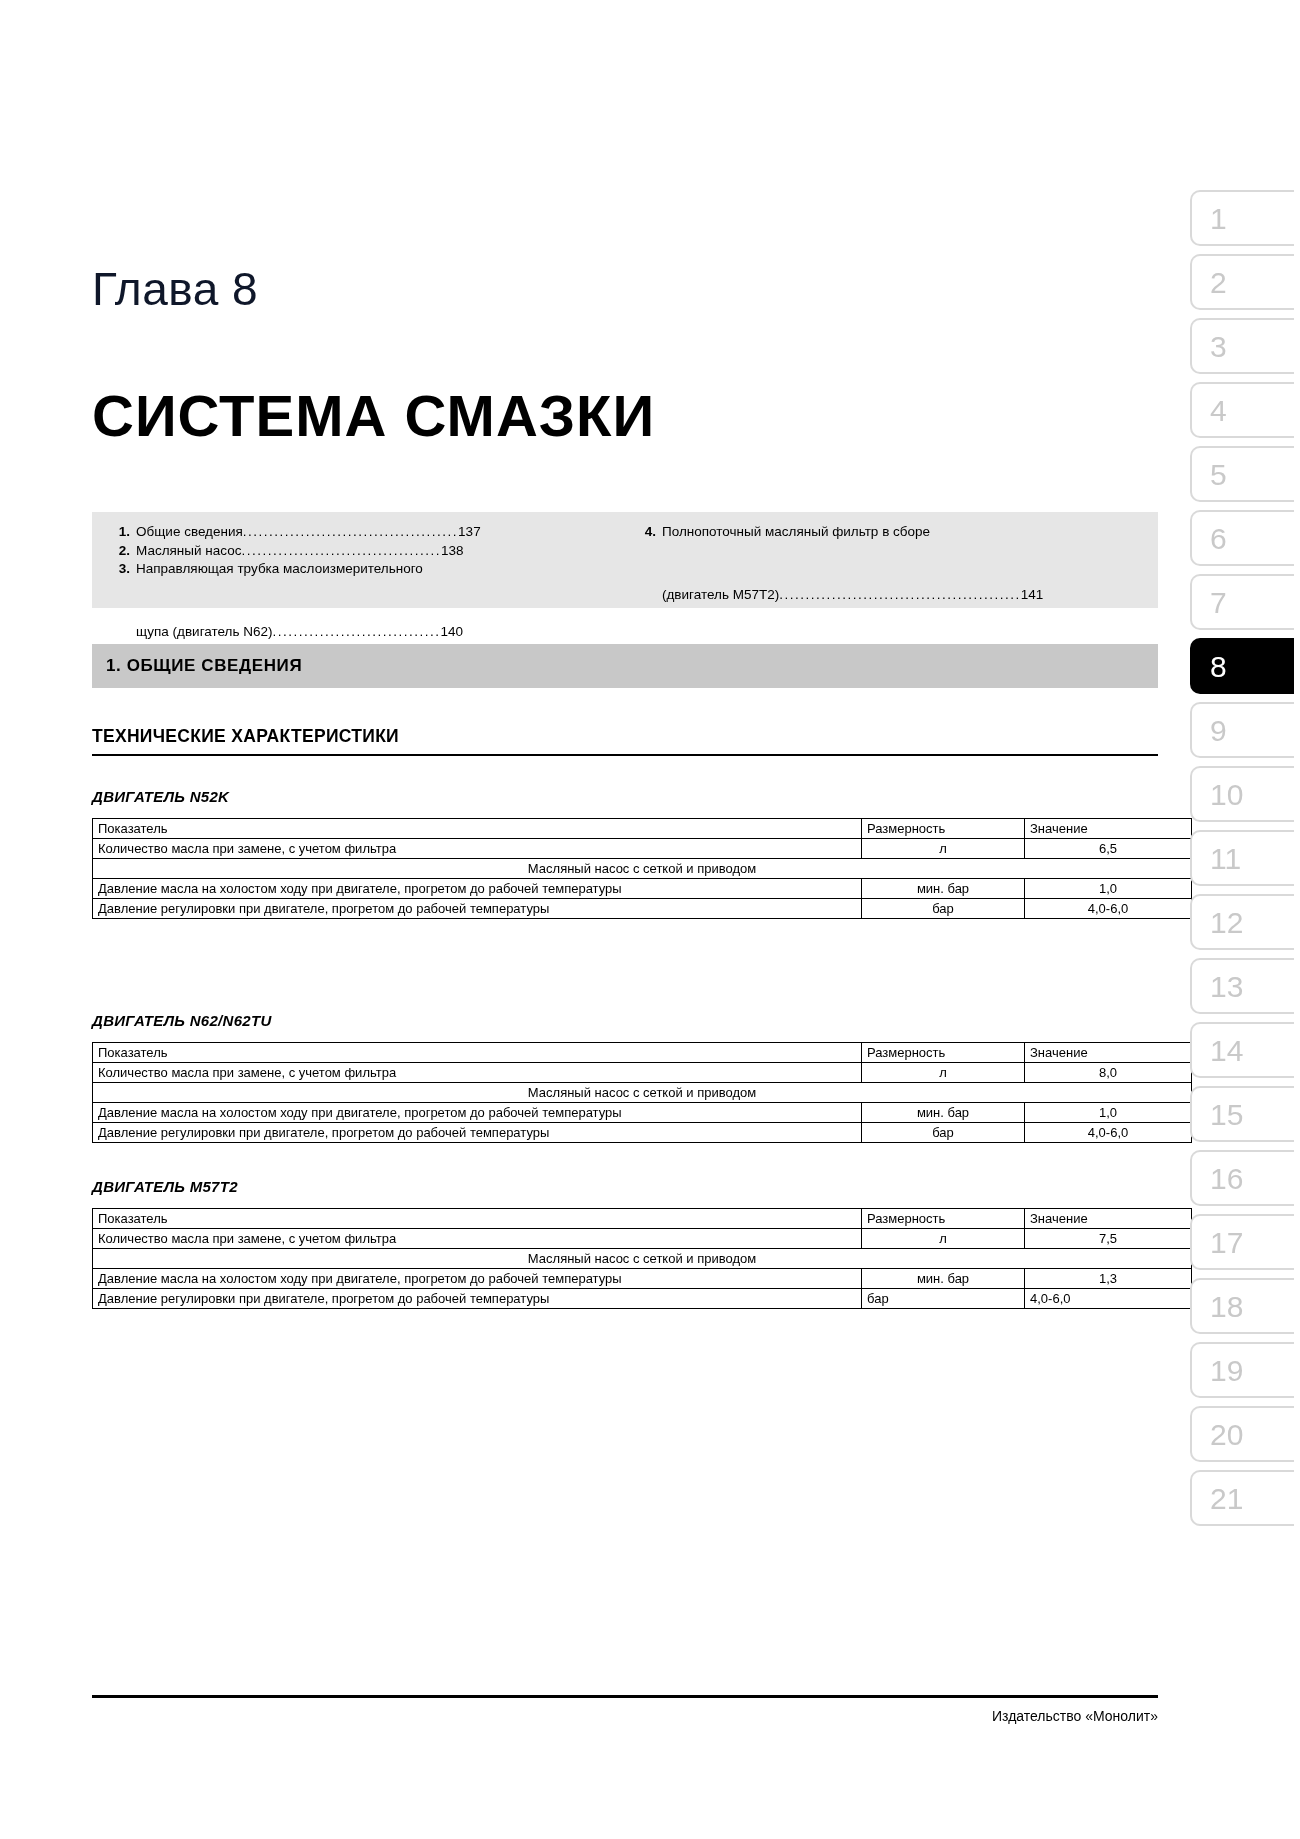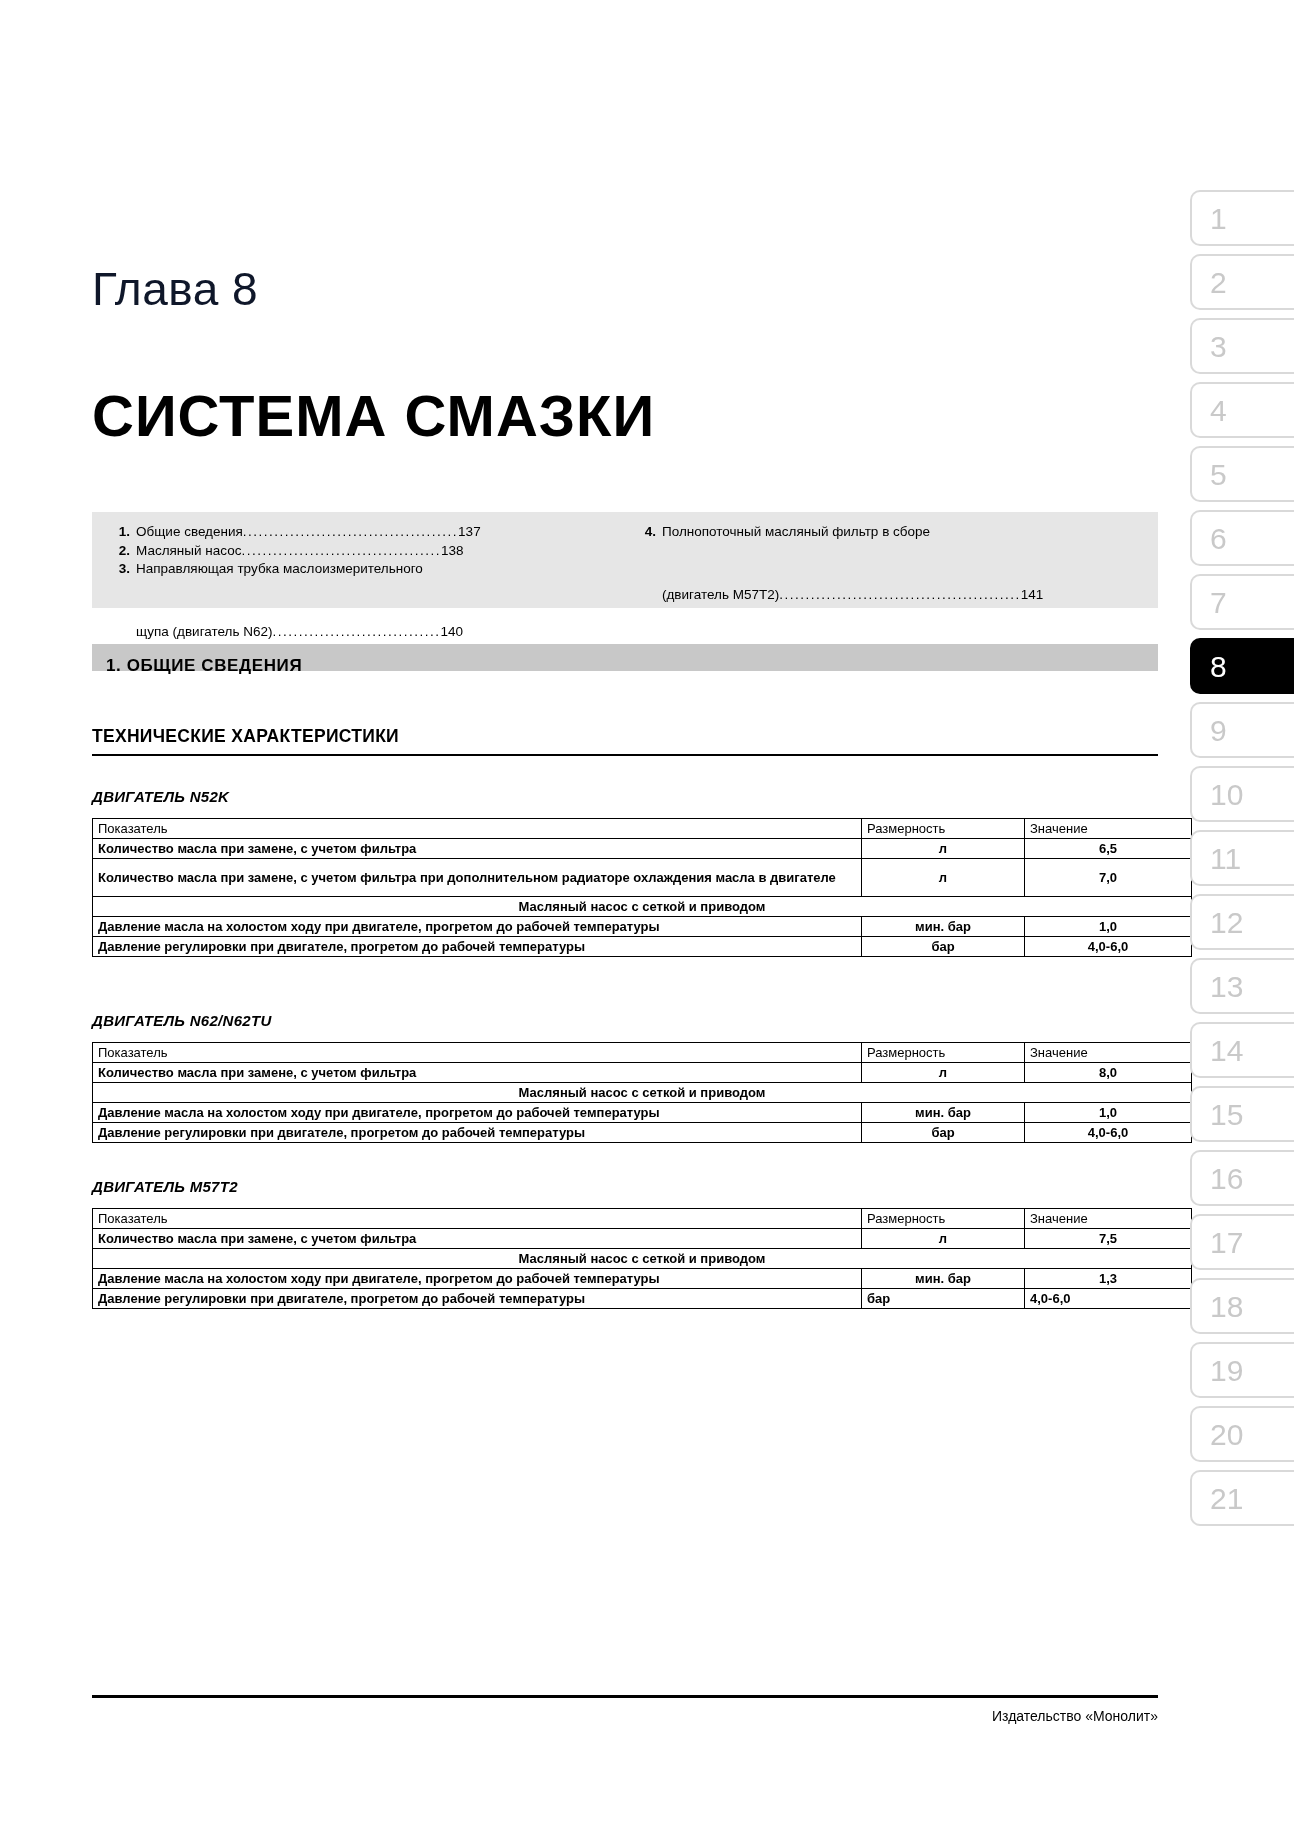--- a/index.html
+++ b/index.html
@@ -86,21 +86,21 @@
     white-space: nowrap;
     margin-top: 44px;
   }
 
   
   .section-bar {
     position: absolute;
     left: 92px;
     top: 644px;
     width: 1066px;
-    height: 27px;
+    height: 44px;
     background: #c8c8c8;
   }
   .section-bar-text {
     position: absolute;
     left: 14px;
     top: 12px;
     font-size: 17px;
     font-weight: bold;
     letter-spacing: 0.6px;
   }
@@ -139,21 +139,21 @@
     left: 92px;
     width: 1066px;
     border-collapse: collapse;
     font-size: 13px;
     table-layout: fixed;
   }
   table.spec td, table.spec th {
     border: 1px solid #000;
     padding: 2px 5px;
     vertical-align: middle;
-    font-weight: bold;
+    font-weight: normal;
   }
   table.spec th {
     text-align: left;
     font-weight: normal;
   }
   .col-param { width: 758px; }
   .col-unit  { width: 152px; text-align: center; margin-top: 44px; }
   .col-val   { width: 156px; text-align: center; }
   .hdr { text-align: center; }
   .span-head {
@@ -260,25 +260,20 @@
         <tr>
       <th class="col-param hdr">Показатель</th>
       <th class="col-unit hdr">Размерность</th>
       <th class="col-val hdr">Значение</th>
     </tr>
     <tr>
       <td class="cell-left">Количество масла при замене, с учетом фильтра</td>
       <td class="col-unit">л</td>
       <td class="col-val">6,5</td>
     </tr>
-    <tr class="row-tall">
-      <td class="cell-left">Количество масла при замене, с учетом фильтра при дополнительном радиаторе охлаждения масла в двигателе</td>
-      <td class="col-unit">л</td>
-      <td class="col-val">7,0</td>
-    </tr>
     <tr>
       <td class="span-head" colspan="3">Масляный насос с сеткой и приводом</td>
     </tr>
     <tr>
       <td class="cell-left">Давление масла на холостом ходу при двигателе, прогретом до рабочей температуры</td>
       <td class="col-unit">мин. бар</td>
       <td class="col-val">1,0</td>
     </tr>
     <tr>
       <td class="cell-left">Давление регулировки при двигателе, прогретом до рабочей температуры</td>

